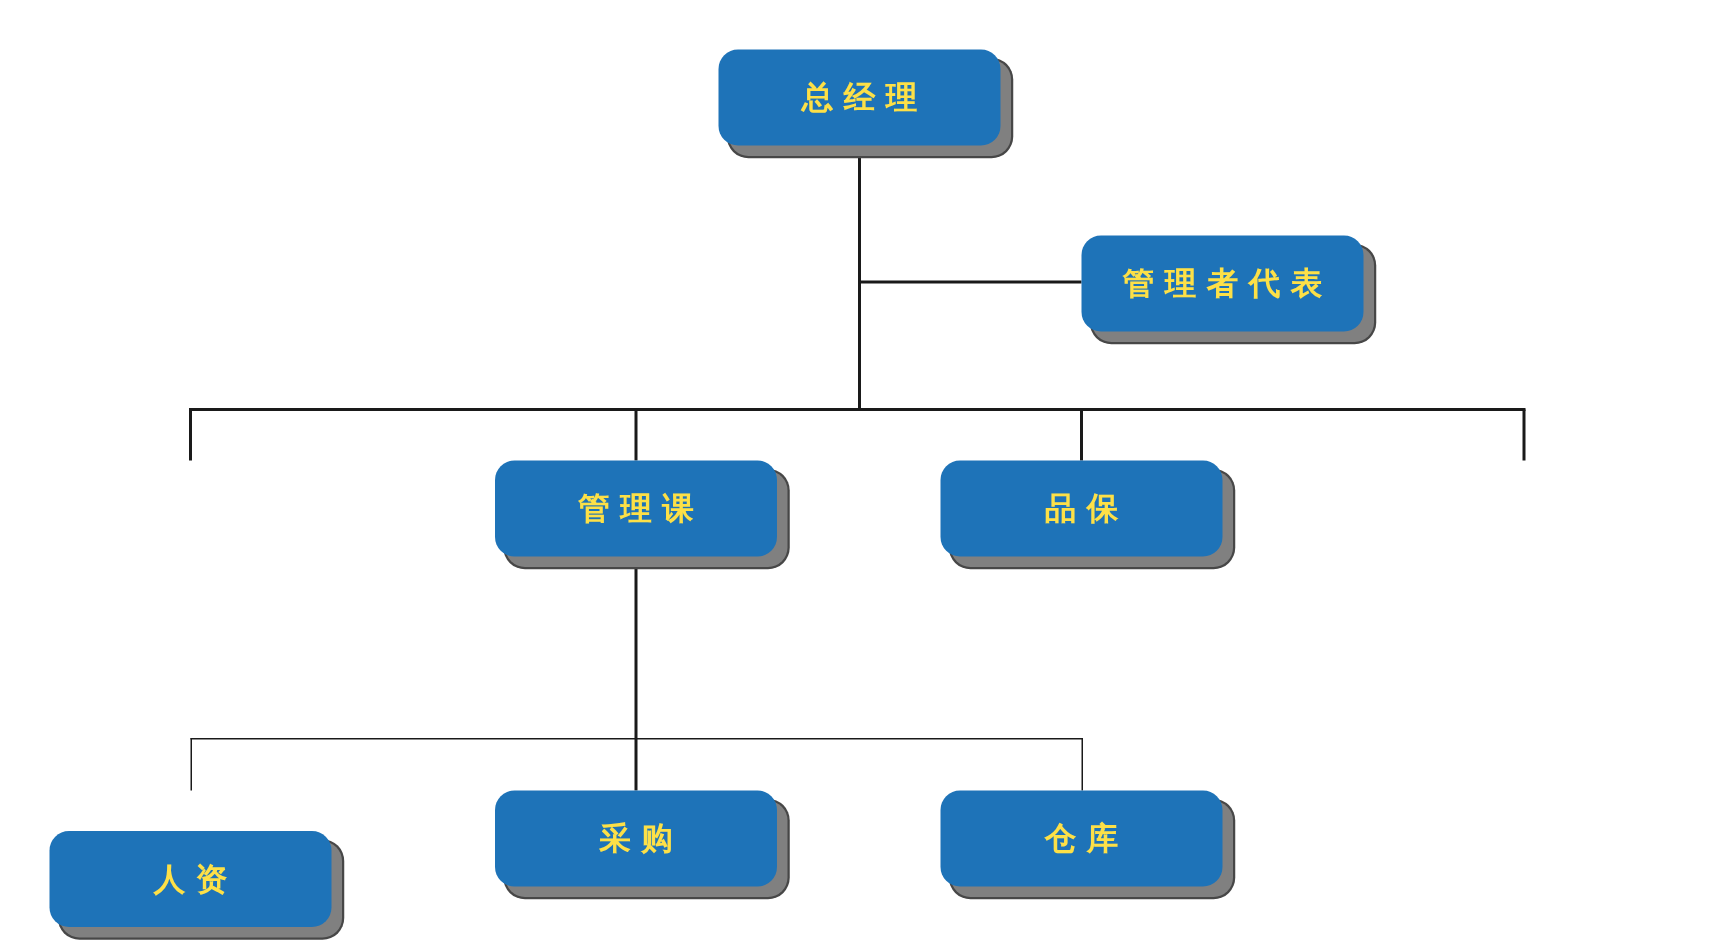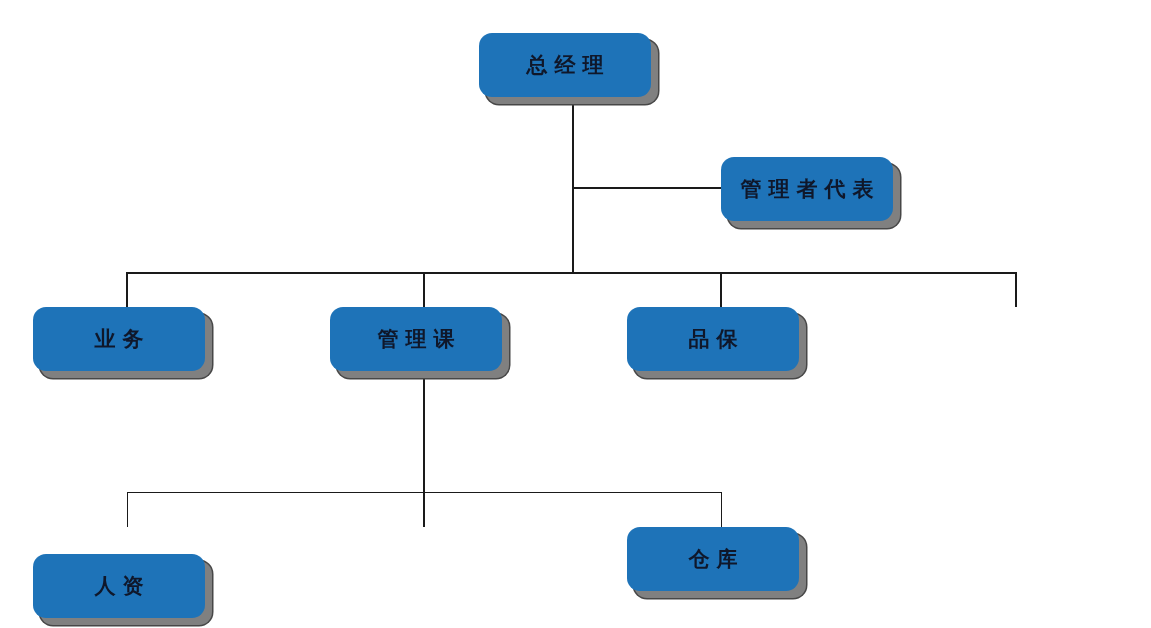--- a/index.html
+++ b/index.html
@@ -11,29 +11,29 @@
   .canvas {
     position: relative;
     width: 1151px;
     height: 628px;
     background: #ffffff;
     overflow: hidden;
   }
   
   .node {
     position: absolute;
-    width: 172px;
+    width: 188px;
     height: 64px;
     background: #1E73B8;
     border-radius: 13px;
     box-shadow: 7px 7px 0 0 #808080, 7px 7px 0 1.5px #474747;
     display: flex;
     align-items: center;
     justify-content: center;
-    color: #0f172a;
+    color: #fde047;
     font-size: 21px;
     font-weight: bold;
     letter-spacing: 7px;
     text-indent: 7px;
     white-space: nowrap;
     z-index: 2;
   }
   
   .pos-gm        { left: 479px; top: 33px;  }
   .pos-rep       { left: 721px; top: 157px; }
@@ -77,25 +77,25 @@
   <div class="line drop-prod"></div>
   <div class="line trunk-mid"></div>
   <div class="line rake-l3"></div>
   <div class="line drop-hr"></div>
   <div class="line drop-wh"></div>
 
   <div class="node pos-gm">总经理</div>
 
   <div class="node pos-rep">管理者代表</div>
 
-  <div class="node pos-business">业务</div>
 
   <div class="node pos-qa">品保</div>
 
   <div class="node pos-mgmt">管理课</div>
 
 
   <div class="node pos-hr">人资</div>
 
+  <div class="node pos-purch">采购</div>
 
   <div class="node pos-wh">仓库</div>
 
 </div>
 
 </body></html>

